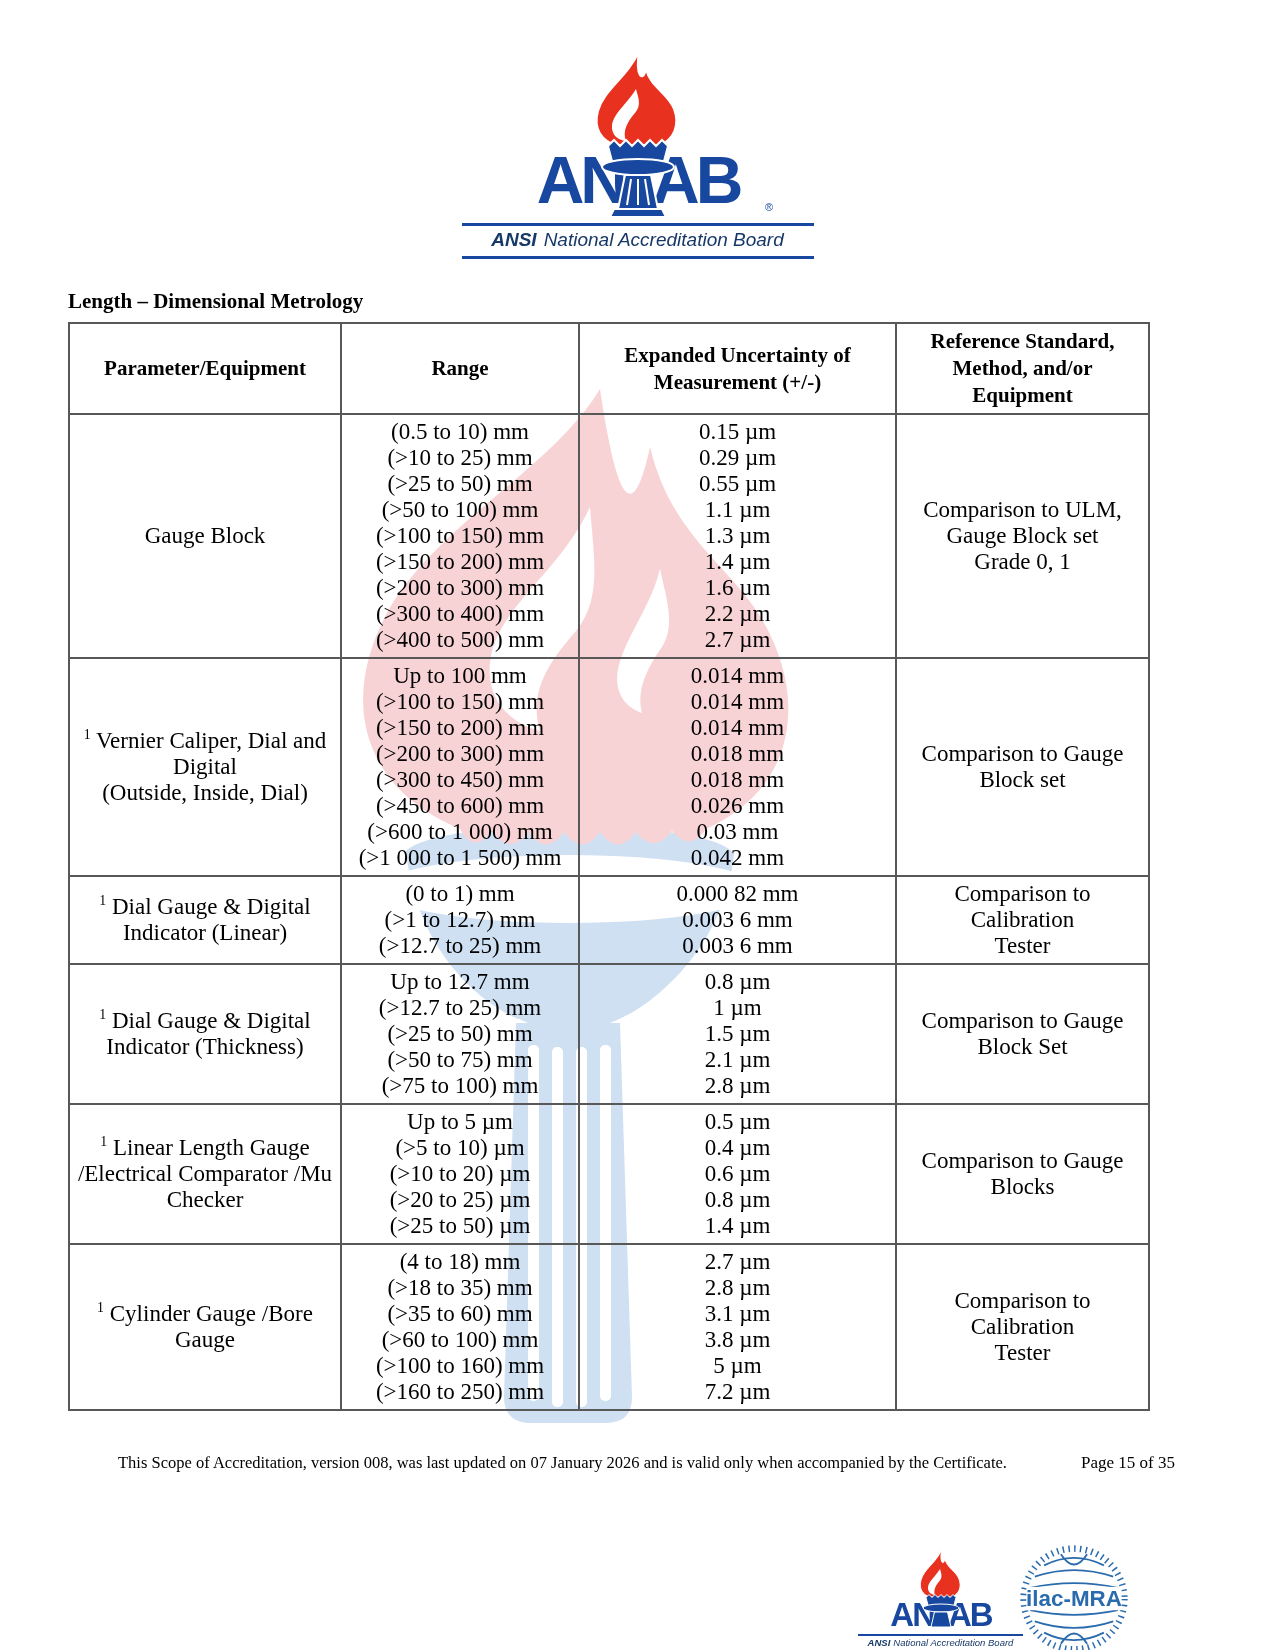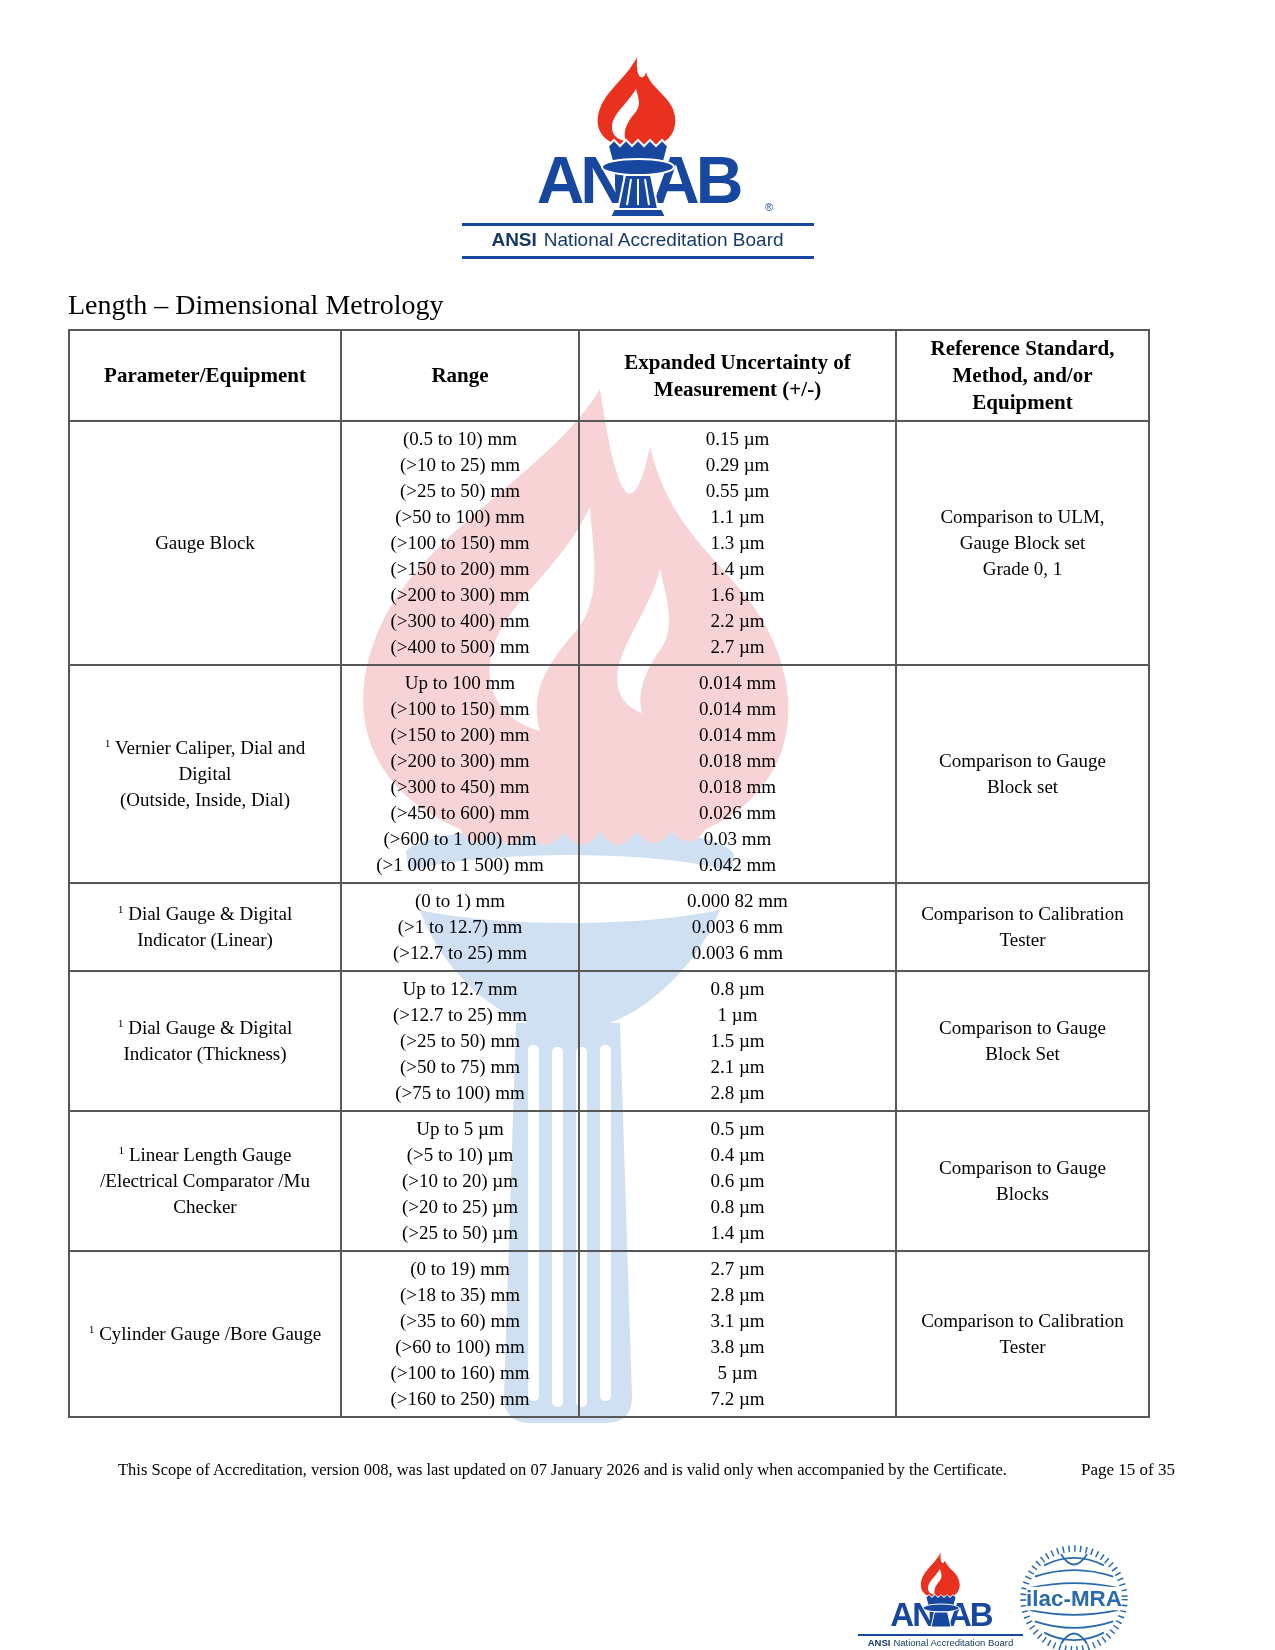--- a/index.html
+++ b/index.html
@@ -10,42 +10,42 @@
     font-family:"Liberation Serif", serif; color:#000;
   }
   
   .watermark { position:absolute; left:288px; top:372px; z-index:0; pointer-events:none; }
   
   .content { position:relative; z-index:1; }
   
   .logo-block { width:352px; margin:28px auto 0 auto; text-align:center; }
   .logo-rule { height:3px; background:#17479e; margin:2px 0; }
   .logo-tagline {
-    font-family:"Liberation Sans", sans-serif; 
+    font-family:"Liberation Sans", sans-serif; font-style:italic;
     color:#173968; font-size:19px; padding:1px 0 3px 0; white-space:nowrap;
   }
   .logo-tagline .tag-ansi { font-weight:bold; }
   .logo-tagline .tag-rest { margin-left:7px; font-weight:500; }
   .brand-text {
     font-family:"Liberation Sans", sans-serif; font-weight:bold;
     fill:#17479e; font-size:66px; letter-spacing:-4px;
   }
   .reg-text { font-family:"Liberation Sans", sans-serif; fill:#17479e; font-size:11px; }
   
   .section-title {
-    font-weight:normal; font-size:28px; margin:30px 0 8px 68px;
+    font-weight:bold; font-size:21px; margin:30px 0 8px 68px;
   }
   
   .scope-table {
     width:1080px; margin-left:68px; border-collapse:collapse; table-layout:fixed;
     background:transparent;
   }
   .scope-table th, .scope-table td {
     border:2px solid #585858; text-align:center; vertical-align:middle;
-    font-size:19px; line-height:26px; padding:4px 3px;
+    font-size:23px; line-height:26px; padding:4px 3px;
     background:transparent;
   }
   .scope-table th { font-weight:bold; font-size:21px; line-height:27px; height:90px; }
   .scope-table sup { font-size:0.6em; vertical-align:super; line-height:0; }
   
   .footer-note-row {
     display:flex; align-items:baseline; margin:42px 100px 0 100px;
   }
   .footer-note-row .note { flex:1; text-align:center; font-size:16.5px; }
   .footer-note-row .page-num { width:150px; text-align:right; font-size:17px; }
@@ -272,21 +272,21 @@
             <td>
               <div>Comparison to Gauge</div>
               <div>Blocks</div>
             </td>
           </tr>
           <tr>
             <td>
               <div><sup>1</sup> Cylinder Gauge /Bore Gauge</div>
             </td>
             <td>
-              <div>(0 to 19) mm</div>
+              <div>(4 to 18) mm</div>
               <div>(&gt;18 to 35) mm</div>
               <div>(&gt;35 to 60) mm</div>
               <div>(&gt;60 to 100) mm</div>
               <div>(&gt;100 to 160) mm</div>
               <div>(&gt;160 to 250) mm</div>
             </td>
             <td>
               <div>2.7 µm</div>
               <div>2.8 µm</div>
               <div>3.1 µm</div>

